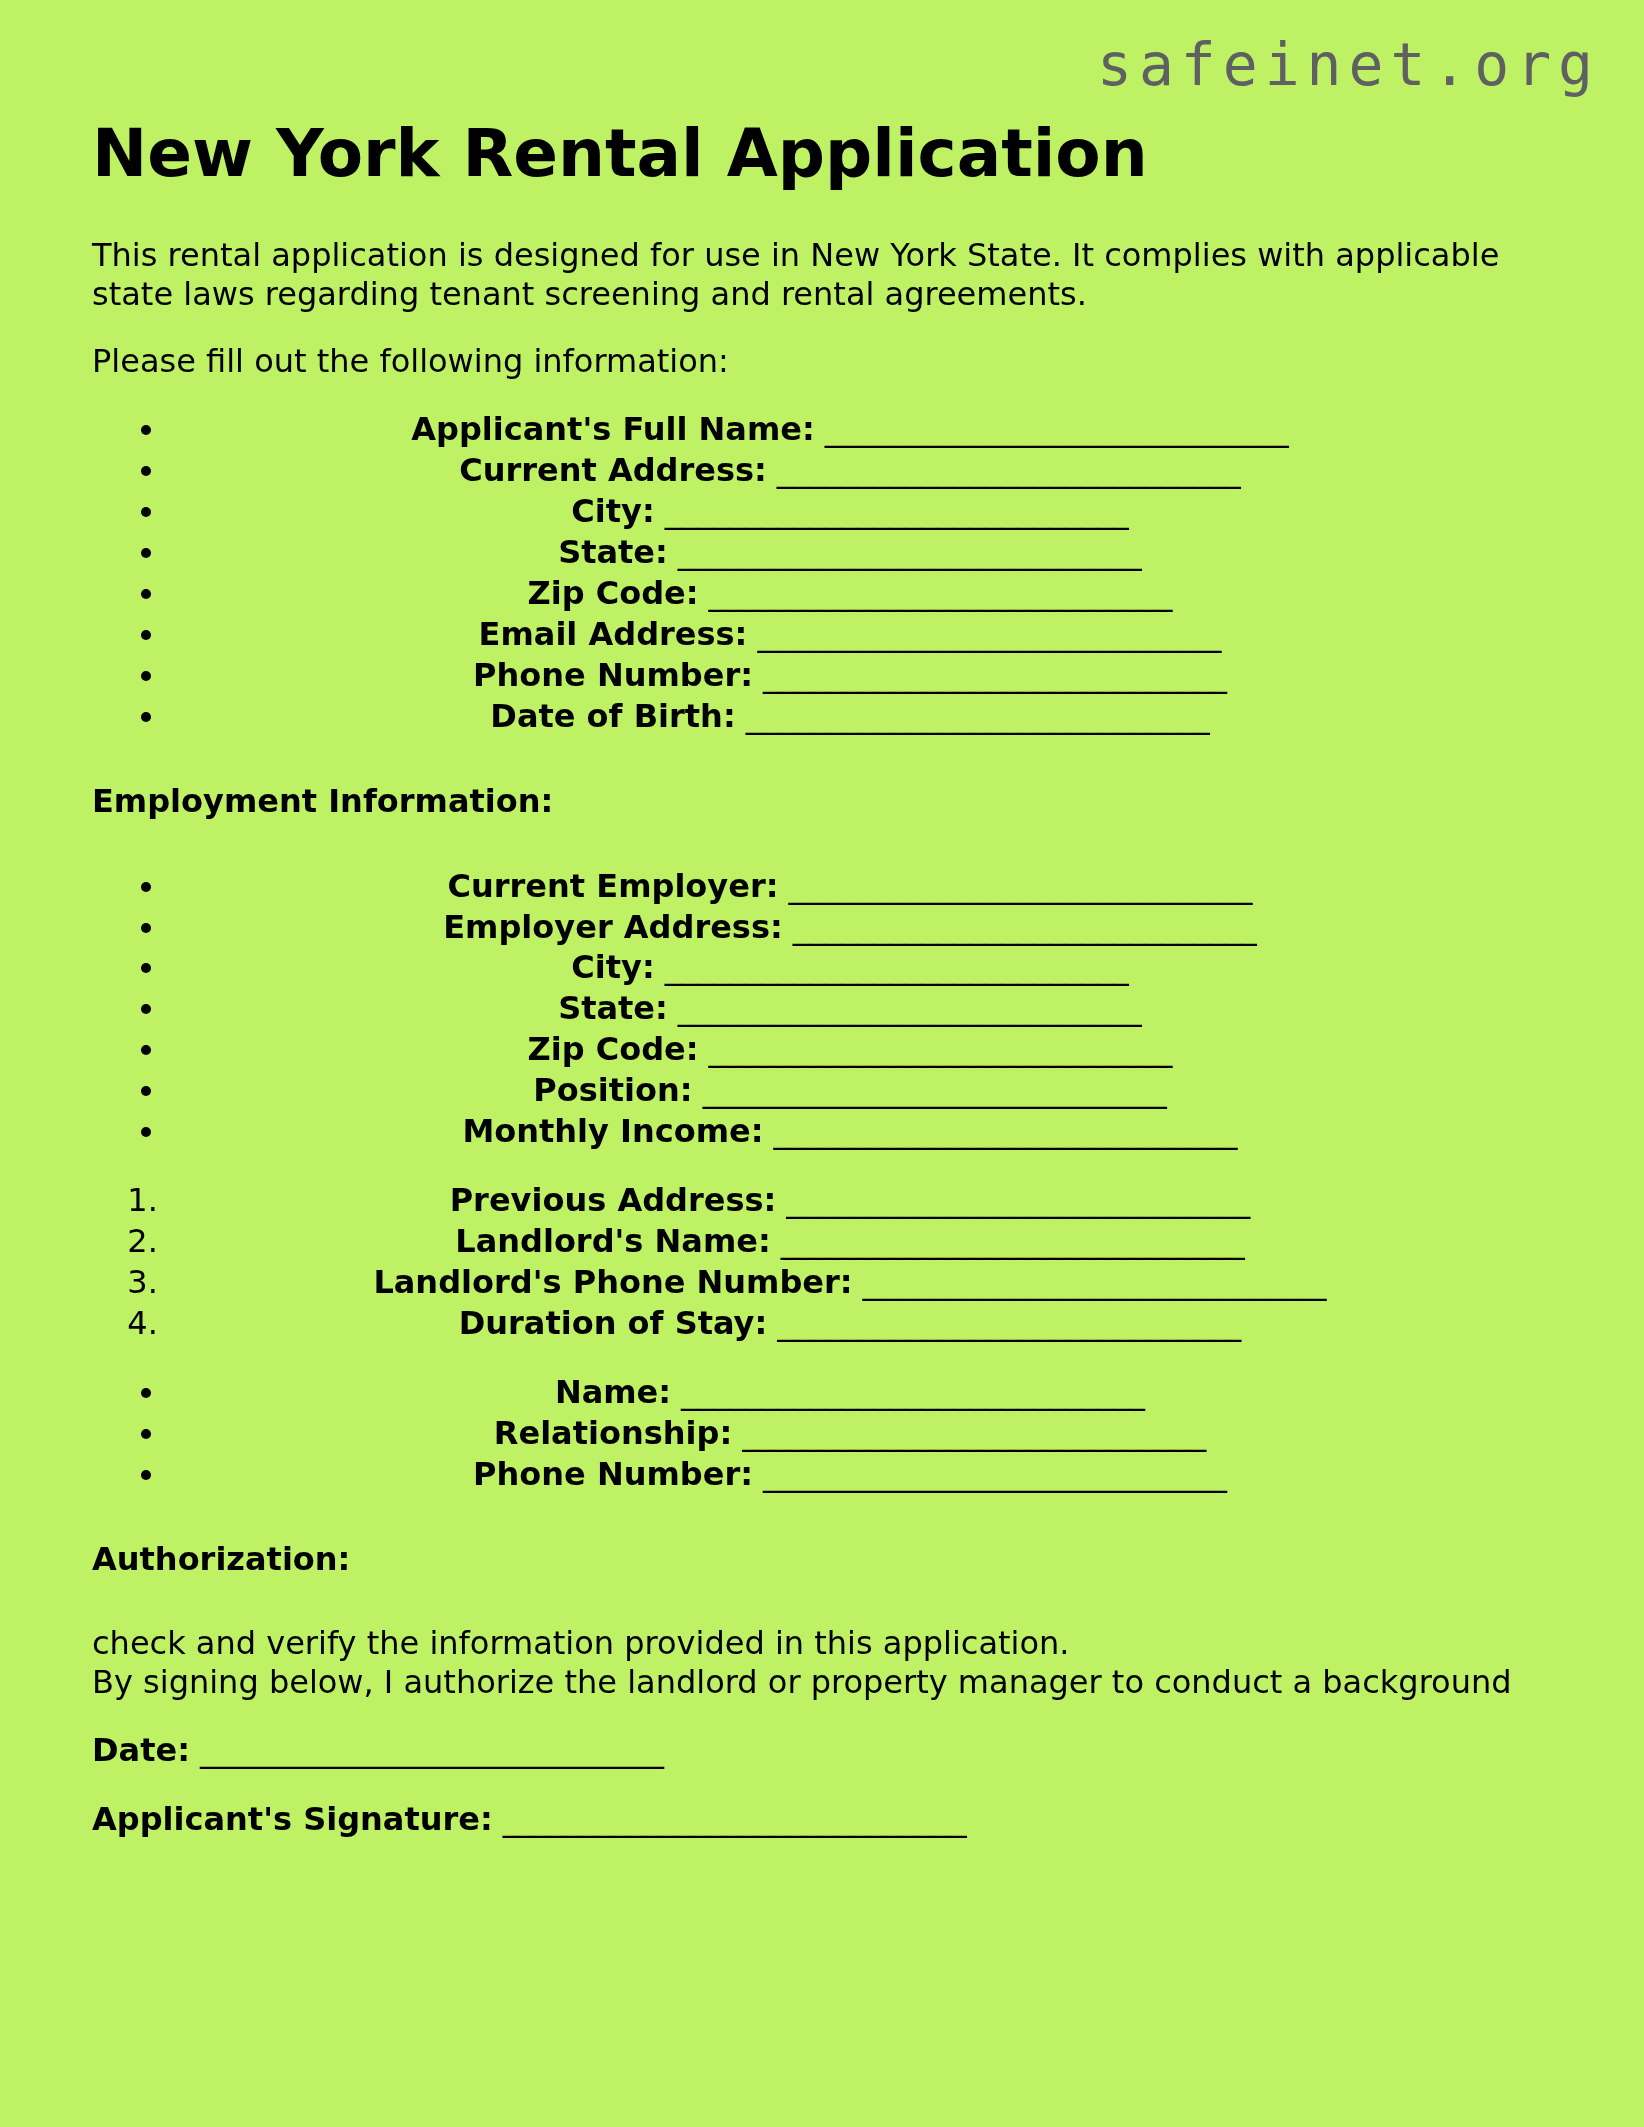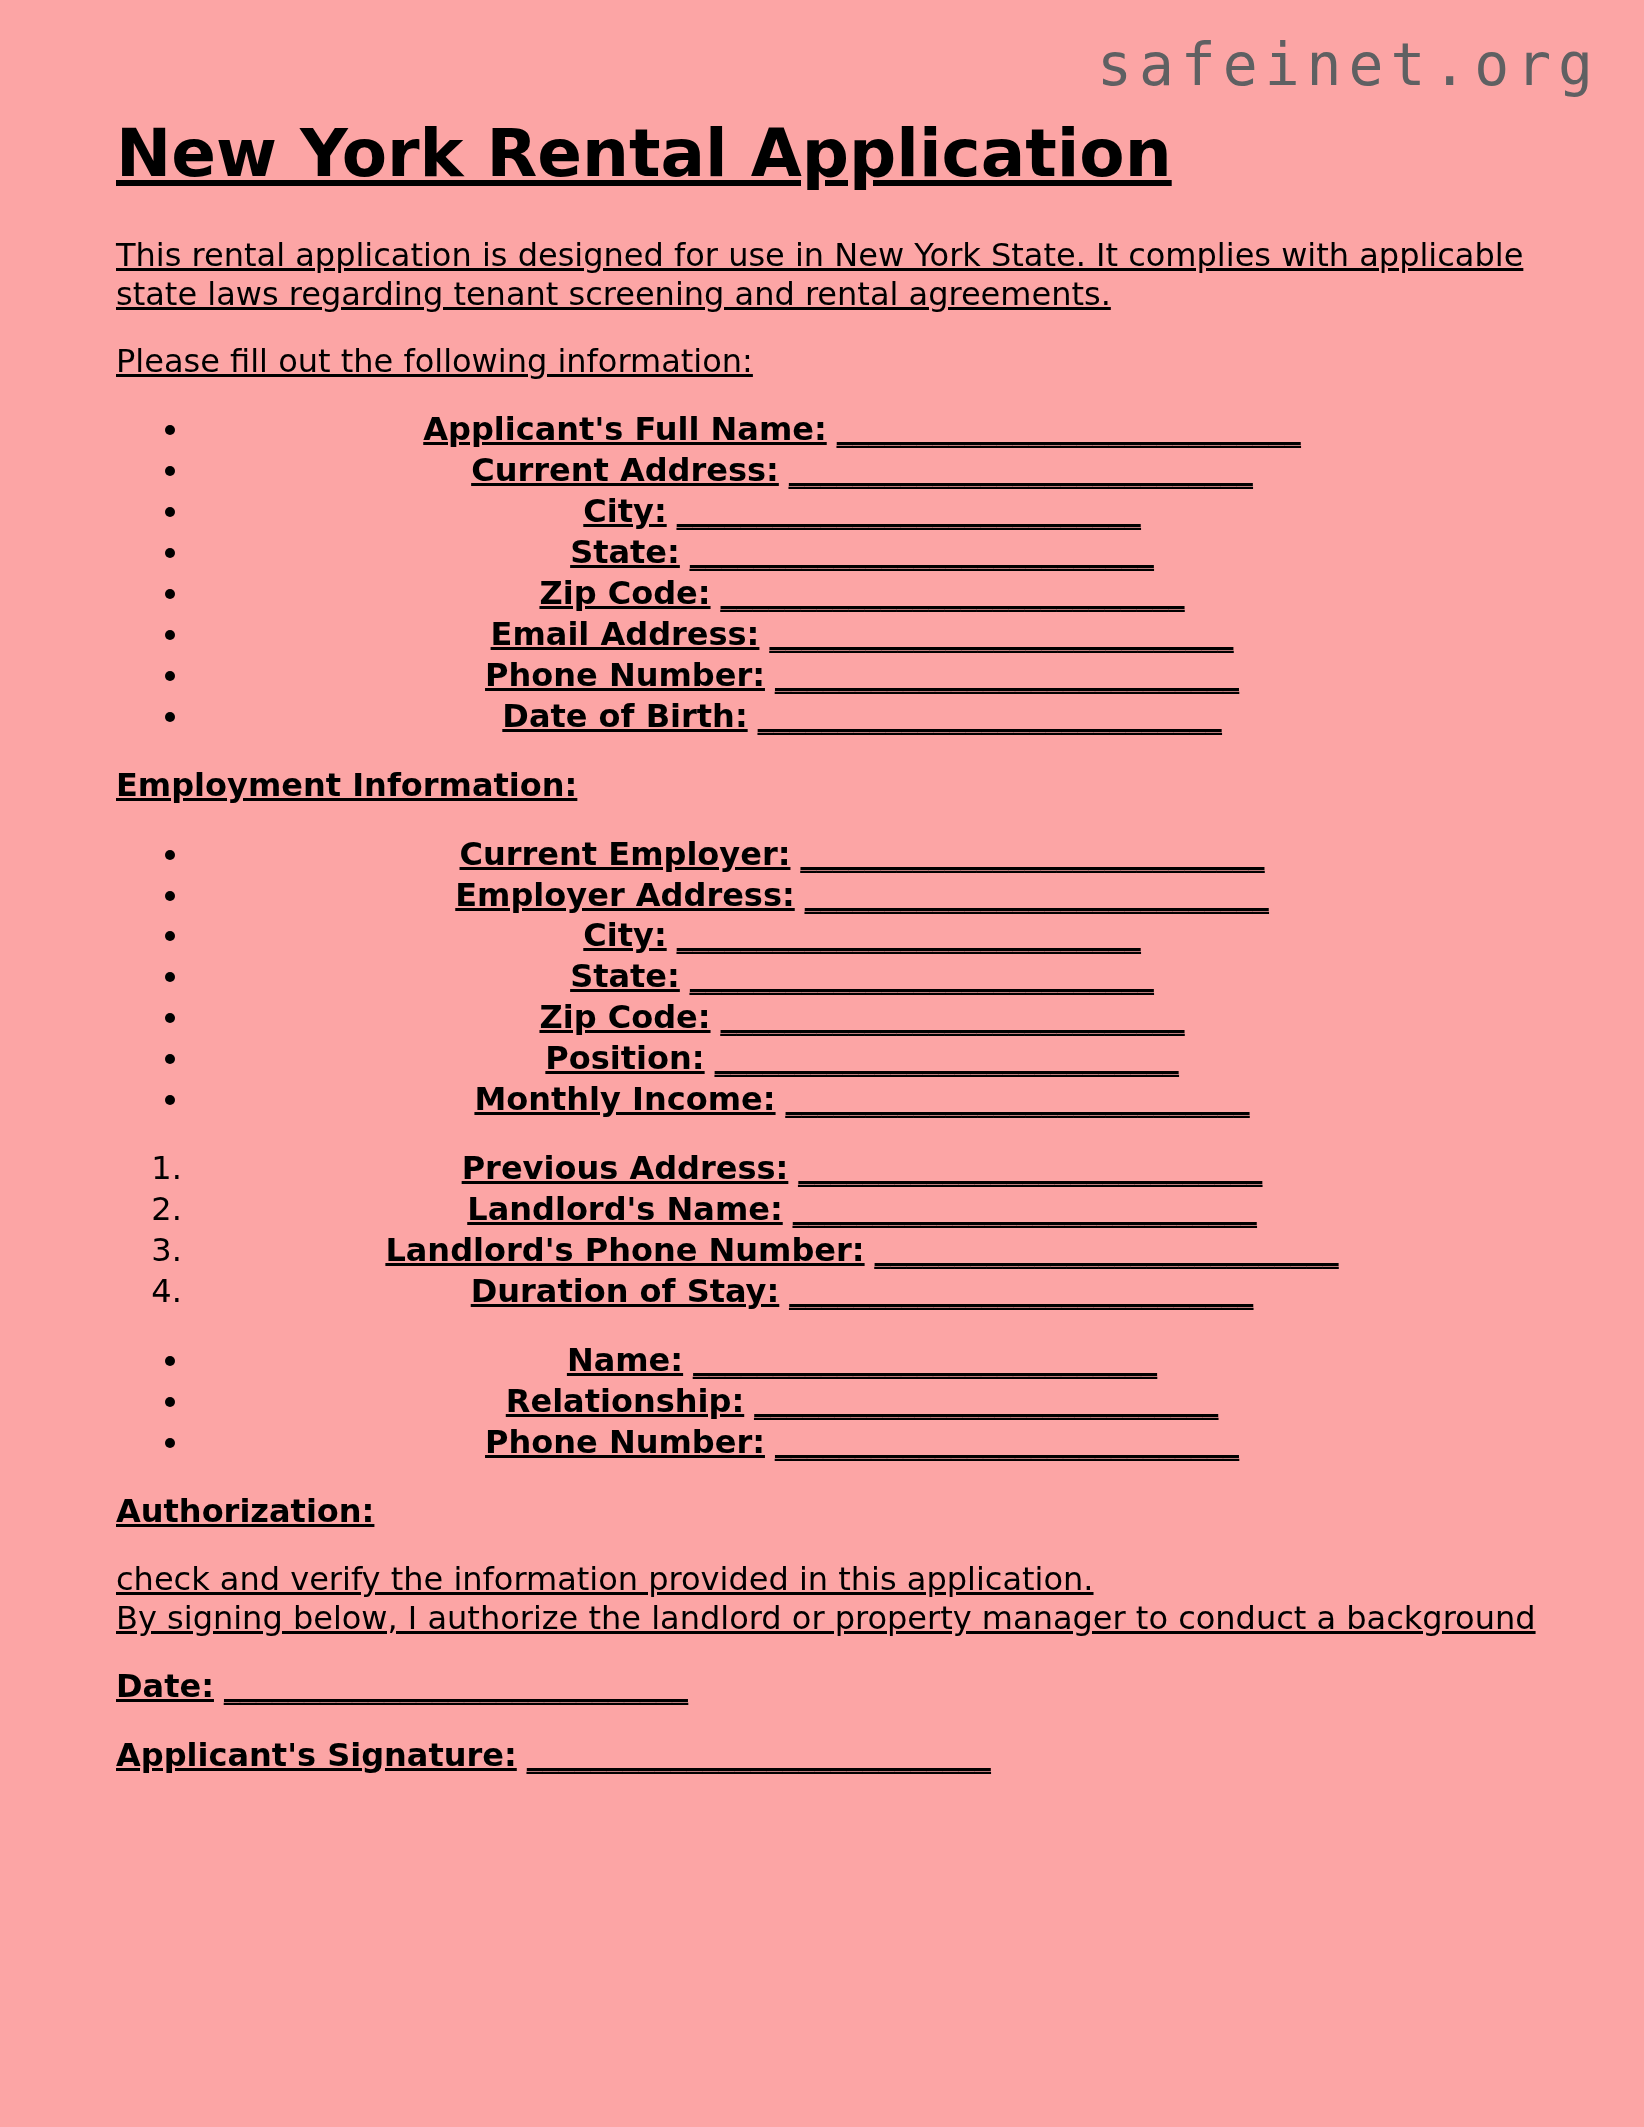--- a/index.html
+++ b/index.html
@@ -5,27 +5,26 @@
   html, body {
     margin: 0;
     padding: 0;
     background: #ffffff;
   }
   .page {
     position: relative;
     width: 1644px;
     height: 2127px;
     box-sizing: border-box;
-    background: #fca5a5;
+    background: #bef264;
     color: #000000;
     font-family: "DejaVu Sans", "Liberation Sans", sans-serif;
     font-size: 32px;
-    padding: 116px 112px 0 116px;
+    padding: 116px 112px 0 92px;
     overflow: hidden;
-    text-decoration: underline;
   }
   .watermark {
     position: absolute;
     top: 36px;
     right: 44px;
     font-family: "DejaVu Sans Mono", "Liberation Mono", monospace;
     font-size: 58px;
     letter-spacing: 7px;
     color: #5f6062;
     line-height: 1;
@@ -35,21 +34,21 @@
     font-size: 66px;
     line-height: 1.15;
     font-weight: bold;
     letter-spacing: 0;
   }
   p {
     margin: 28px 0;
     line-height: 1.22;
   }
   h2.section-heading {
-    margin: 28px 0;
+    margin: 44px 0;
     font-size: 32px;
     line-height: 1.28;
     font-weight: bold;
   }
   ul.field-list, ol.field-list {
     margin: 28px 0;
     padding-left: 76px;
     text-align: center;
   }
   ul.field-list { list-style-type: disc; }

